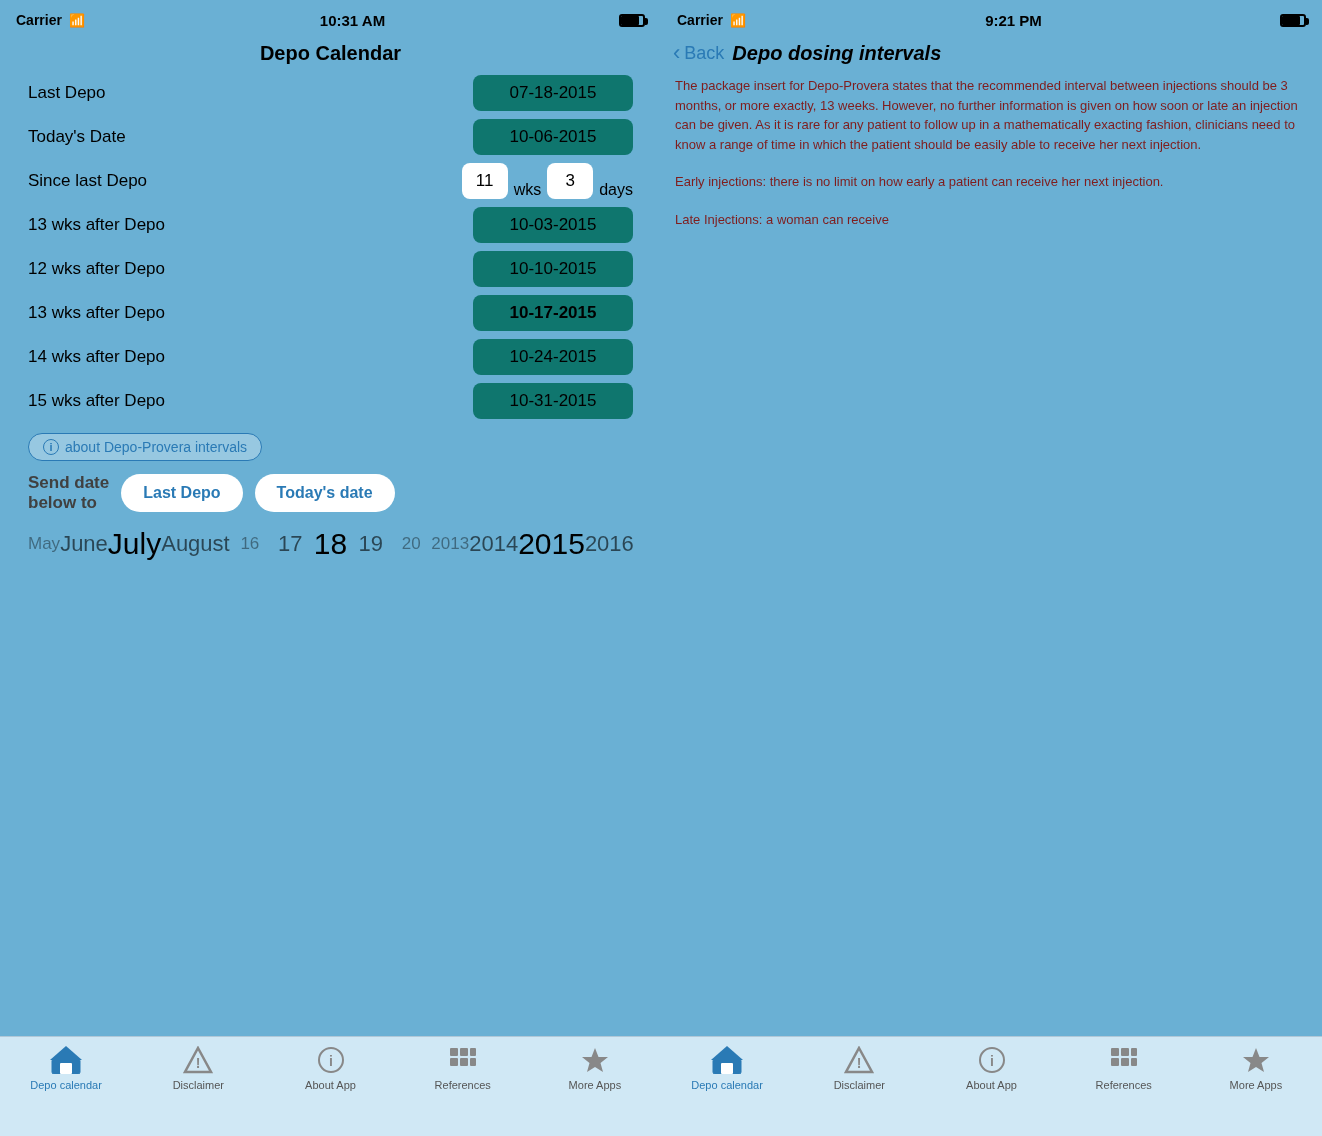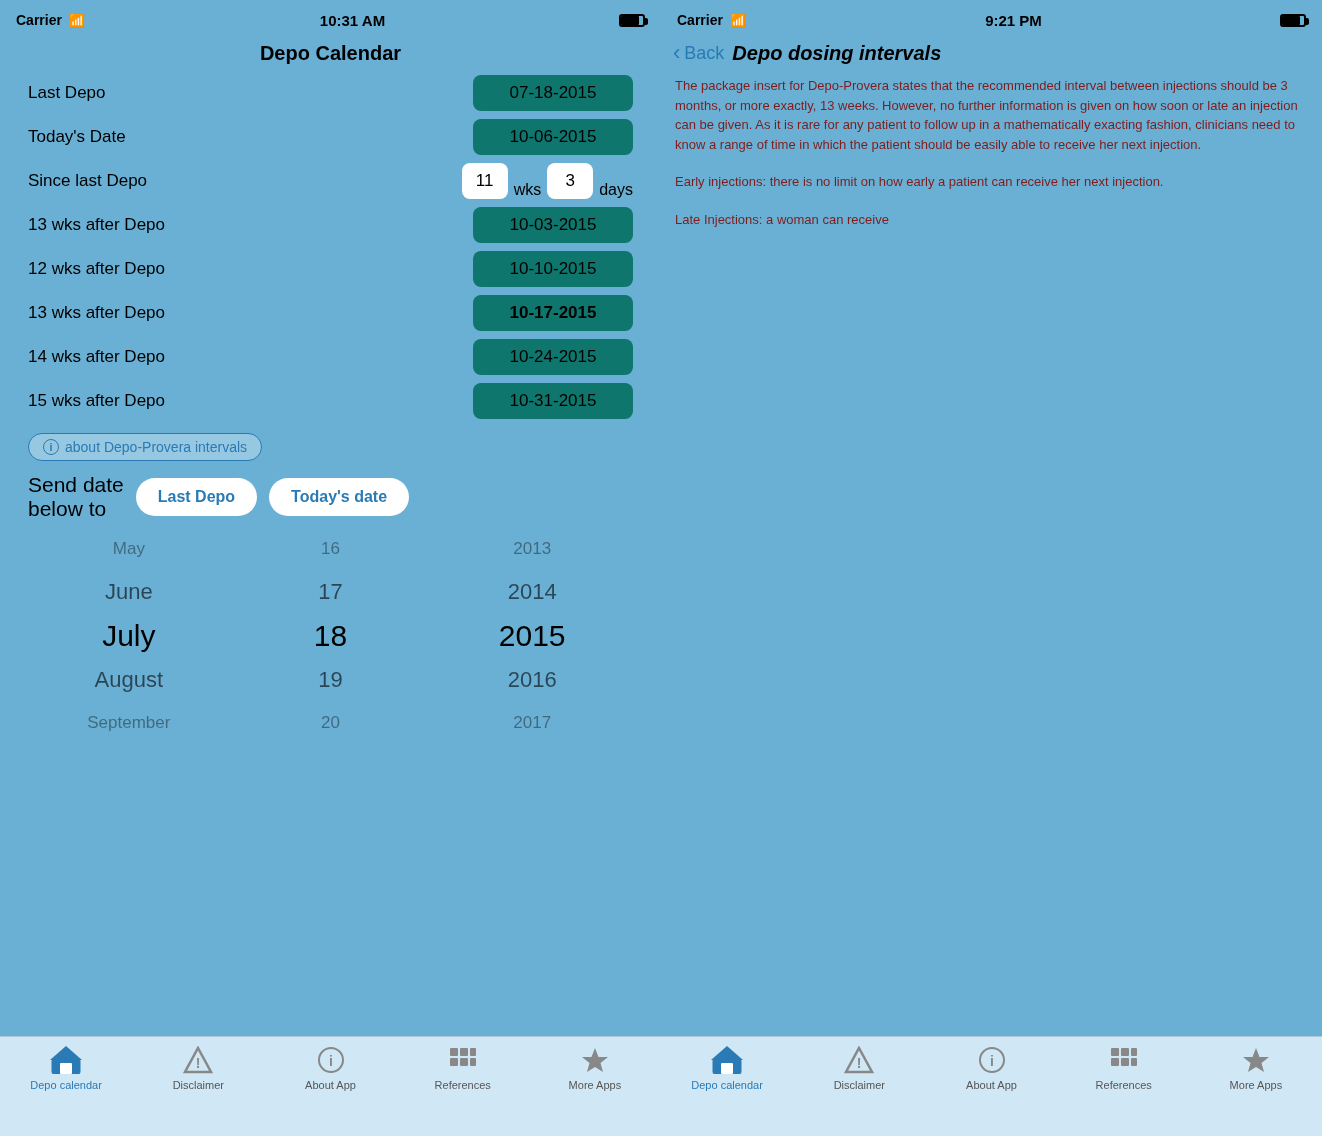--- a/index.html
+++ b/index.html
@@ -139,23 +139,23 @@
       display: flex; align-items: center; justify-content: center;
       font-size: 11px; font-weight: 700; color: #2a7ab5;
     }
     .send-row {
       display: flex;
       align-items: center;
       gap: 12px;
       margin-bottom: 10px;
     }
     .send-label {
-      font-size: 21px;
-      color: #000000;
-      font-weight: 400;
+      font-size: 17px;
+      color: #404040;
+      font-weight: 700;
     }
     .send-btn {
       background: white;
       border-radius: 20px;
       padding: 10px 22px;
       font-size: 16px;
       font-weight: 600;
       color: #2a7ab5;
       cursor: pointer;
       border: none;
@@ -165,24 +165,23 @@
       display: flex;
       justify-content: center;
       gap: 0;
       overflow: hidden;
       height: 210px;
       position: relative;
     }
     .picker-col {
       flex: 1;
       display: flex;
-      flex-direction: column;
-      align-items: flex-end;
+      flex-direction: row;
+      align-items: flex-start;
       overflow: hidden;
-      gap: 8px;
     }
     .picker-item {
       height: 42px;
       display: flex;
       align-items: center;
       justify-content: center;
       font-size: 17px;
       color: rgba(0,0,0,0.4);
       width: 100%;
     }

